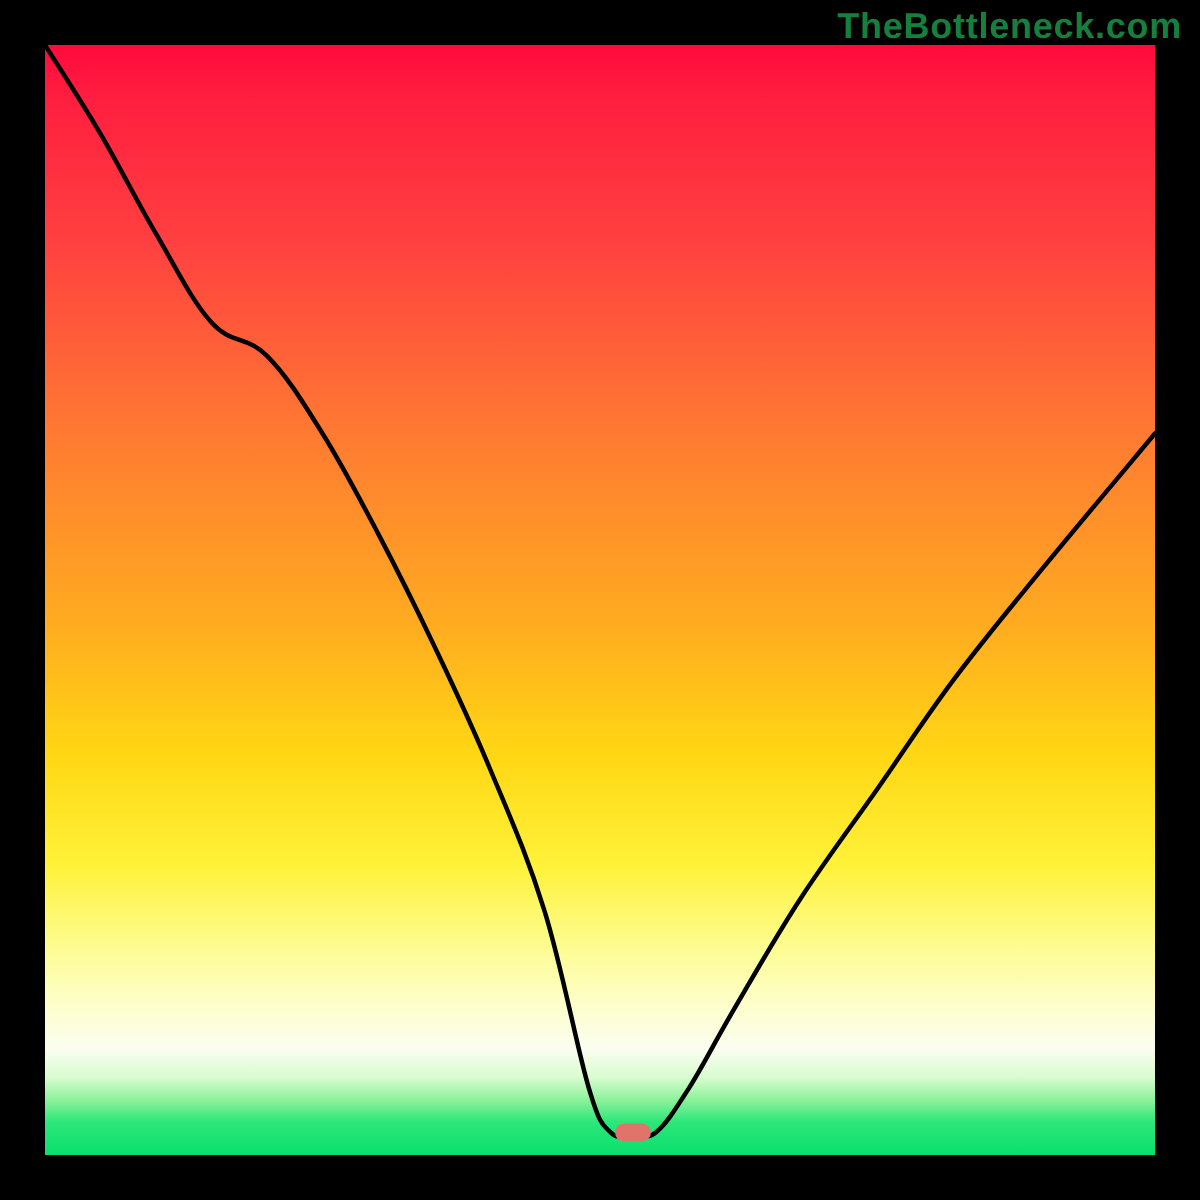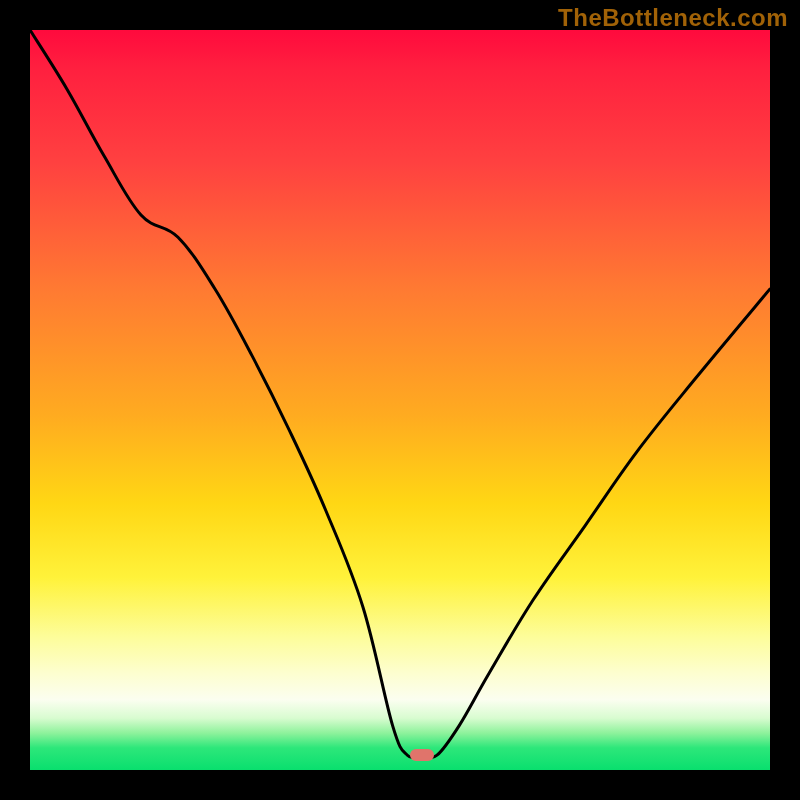--- a/index.html
+++ b/index.html
@@ -14,21 +14,21 @@
   .frame {
     position: relative;
     width: 800px;
     height: 800px;
     background: #000;
   }
   .watermark {
     position: absolute;
     top: 4px;
     right: 12px;
-    color: #a16207;
+    color: #15803d;
     font-size: 24px;
     font-weight: 600;
     letter-spacing: 0.5px;
     z-index: 10;
   }
   .plot {
     position: absolute;
     left: 30px;
     top: 30px;
     width: 740px;

